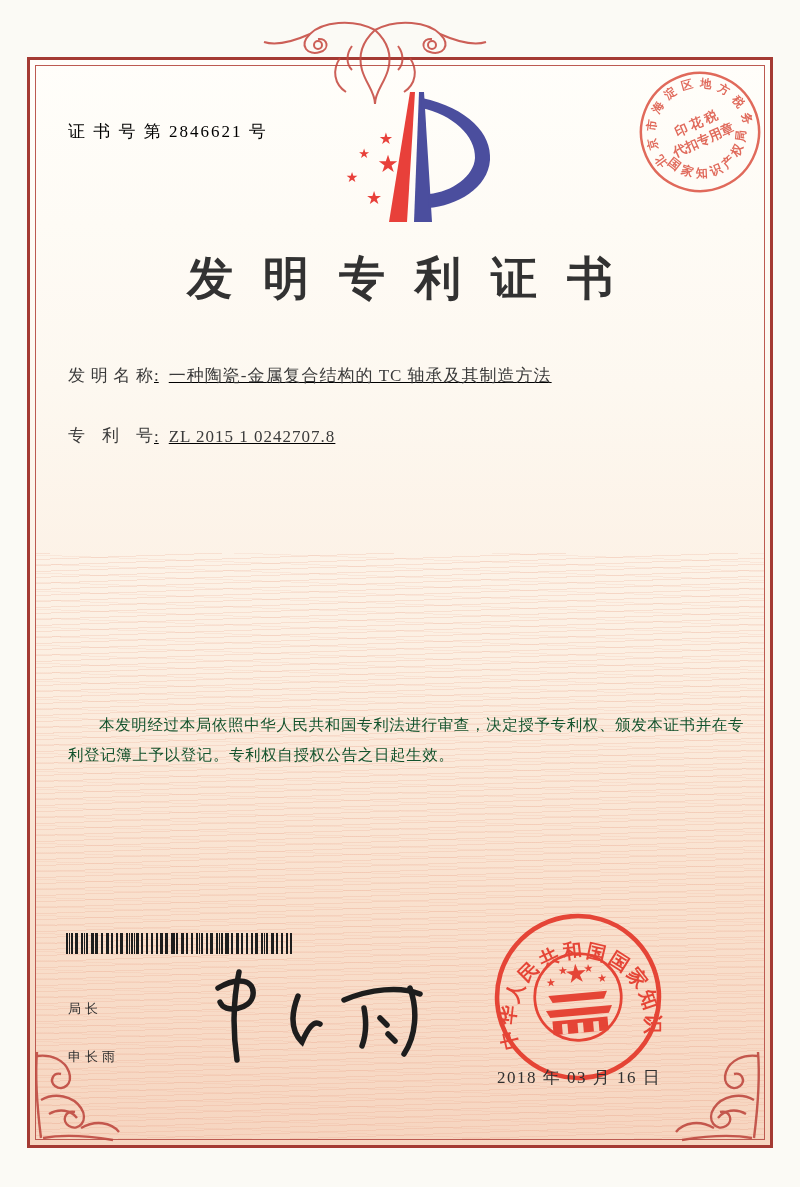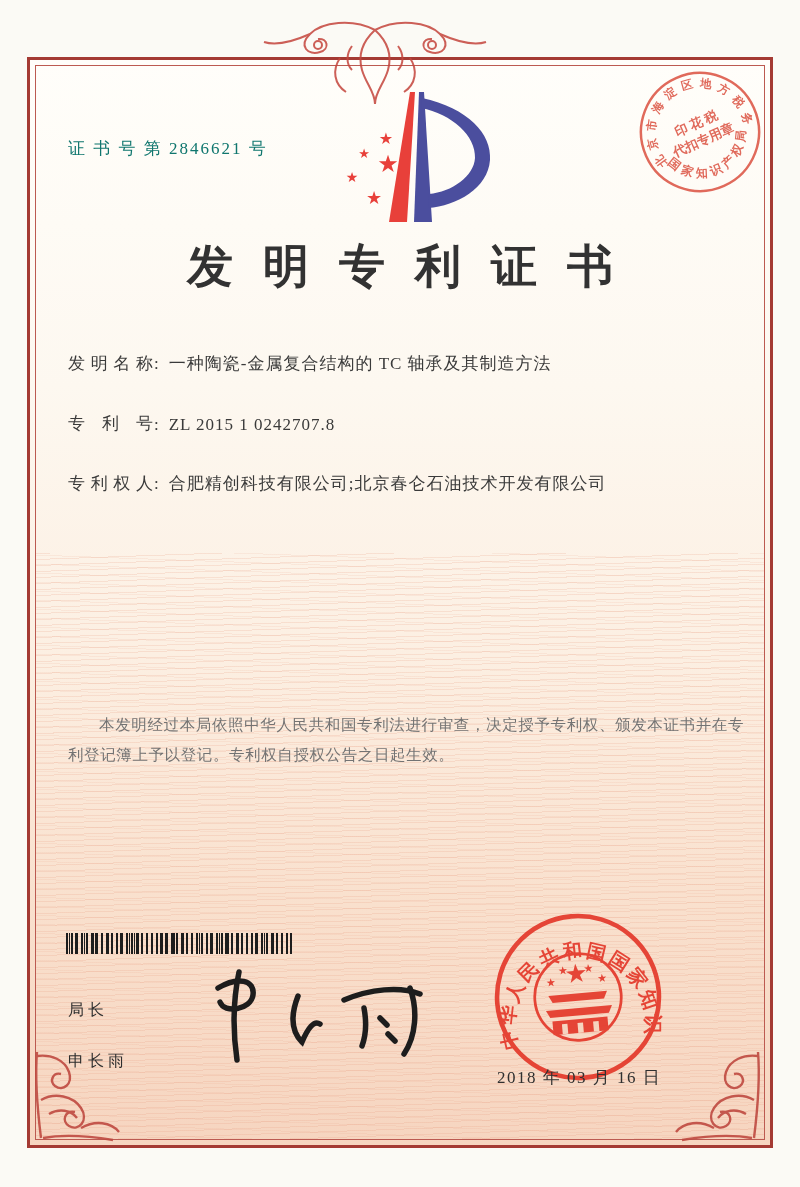--- a/index.html
+++ b/index.html
@@ -17,48 +17,48 @@
     position:absolute;inset:5px;border:1px solid #bc5a51;
   }
   .waves{
     position:absolute;left:6px;right:6px;bottom:6px;height:54%;
     background:
       repeating-linear-gradient(178deg, rgba(230,150,122,0.20) 0 1px, rgba(255,255,255,0) 1px 6px),
       repeating-linear-gradient(182deg, rgba(230,150,122,0.12) 0 1px, rgba(255,255,255,0) 1px 9px);
     pointer-events:none;
   }
   .cert-number{
-    position:absolute;left:68px;top:120px;font-size:17px;color:#0f766e;letter-spacing:2px;margin-top:17px;
+    position:absolute;left:68px;top:120px;font-size:17px;color:#000000;letter-spacing:2px;
   }
   .logo{position:absolute;left:330px;top:86px;}
   .page-title{
-    position:absolute;left:0;right:0;top:236px;text-align:center;
+    position:absolute;left:0;right:0;top:248px;text-align:center;
     font-size:46px;font-weight:700;color:#323232;letter-spacing:30px;text-indent:30px;
   }
-  .fields{position:absolute;left:68px;top:352px;width:678px;}
+  .fields{position:absolute;left:68px;top:364px;width:678px;text-decoration:underline;}
   .field{margin-bottom:37px;font-size:17px;color:#3a3a3a;white-space:nowrap;}
   .field-label{
     display:inline-block;width:5em;text-align:justify;text-align-last:justify;
     vertical-align:bottom;
   }
   .field-colon{margin:0 10px 0 1px;}
   .field-value{letter-spacing:1px;}
   .paragraphs{position:absolute;left:68px;top:710px;width:676px;}
   .paragraphs p{
     margin:0;font-size:15.5px;line-height:29.5px;text-indent:2em;
-    color:#737373;letter-spacing:0.6px;text-align:justify;
+    color:#14532d;letter-spacing:0.6px;text-align:justify;
   }
   .barcode{
     position:absolute;left:66px;top:933px;width:226px;height:21px;
     background:
       repeating-linear-gradient(90deg,#1d1d1d 0 2px,transparent 2px 5px),
       repeating-linear-gradient(90deg,#1d1d1d 0 1px,transparent 1px 9px),
       repeating-linear-gradient(90deg,transparent 0 3px,#1d1d1d 3px 4px,transparent 4px 13px);
   }
-  .officer{position:absolute;left:68px;top:1000px;font-size:16px;color:#2e2e2e;letter-spacing:4px;}
+  .officer{position:absolute;left:68px;top:1000px;font-size:13px;color:#2e2e2e;letter-spacing:4px;}
   .officer .officer-name{margin-top:30px;}
   .signature{position:absolute;left:192px;top:962px;}
   .seal{position:absolute;left:486px;top:905px;transform:rotate(-5deg);opacity:.93;}
   .seal-date{
     position:absolute;left:497px;top:1066px;font-size:17px;color:#303030;letter-spacing:1.5px;z-index:5;
   }
   .tax-stamp{position:absolute;left:636px;top:68px;transform:rotate(-24deg);opacity:.88;}
   .top-ornament{position:absolute;left:262px;top:12px;}
   .corner-left{position:absolute;left:31px;top:1048px;}
   .corner-right{position:absolute;left:672px;top:1048px;transform:scaleX(-1);}
@@ -136,23 +136,20 @@
   <div class="cert-number">证 书 号 第 2846621 号</div>
 
   <div class="page-title">发明专利证书</div>
 
   <div class="fields">
     <div class="field">
       <span class="field-label">发明名称</span><span class="field-colon">:</span><span class="field-value">一种陶瓷-金属复合结构的 TC 轴承及其制造方法</span>
     </div>
     <div class="field">
       <span class="field-label">专利号</span><span class="field-colon">:</span><span class="field-value">ZL 2015 1 0242707.8</span>
-    </div>
-    <div class="field">
-      <span class="field-label">专利权人</span><span class="field-colon">:</span><span class="field-value">合肥精创科技有限公司;北京春仑石油技术开发有限公司</span>
     </div>
   </div>
 
   <div class="paragraphs">
     <p>本发明经过本局依照中华人民共和国专利法进行审查，决定授予专利权、颁发本证书并在专利登记簿上予以登记。专利权自授权公告之日起生效。</p>
   </div>
 
   <div class="barcode"></div>
 
   <div class="officer">

